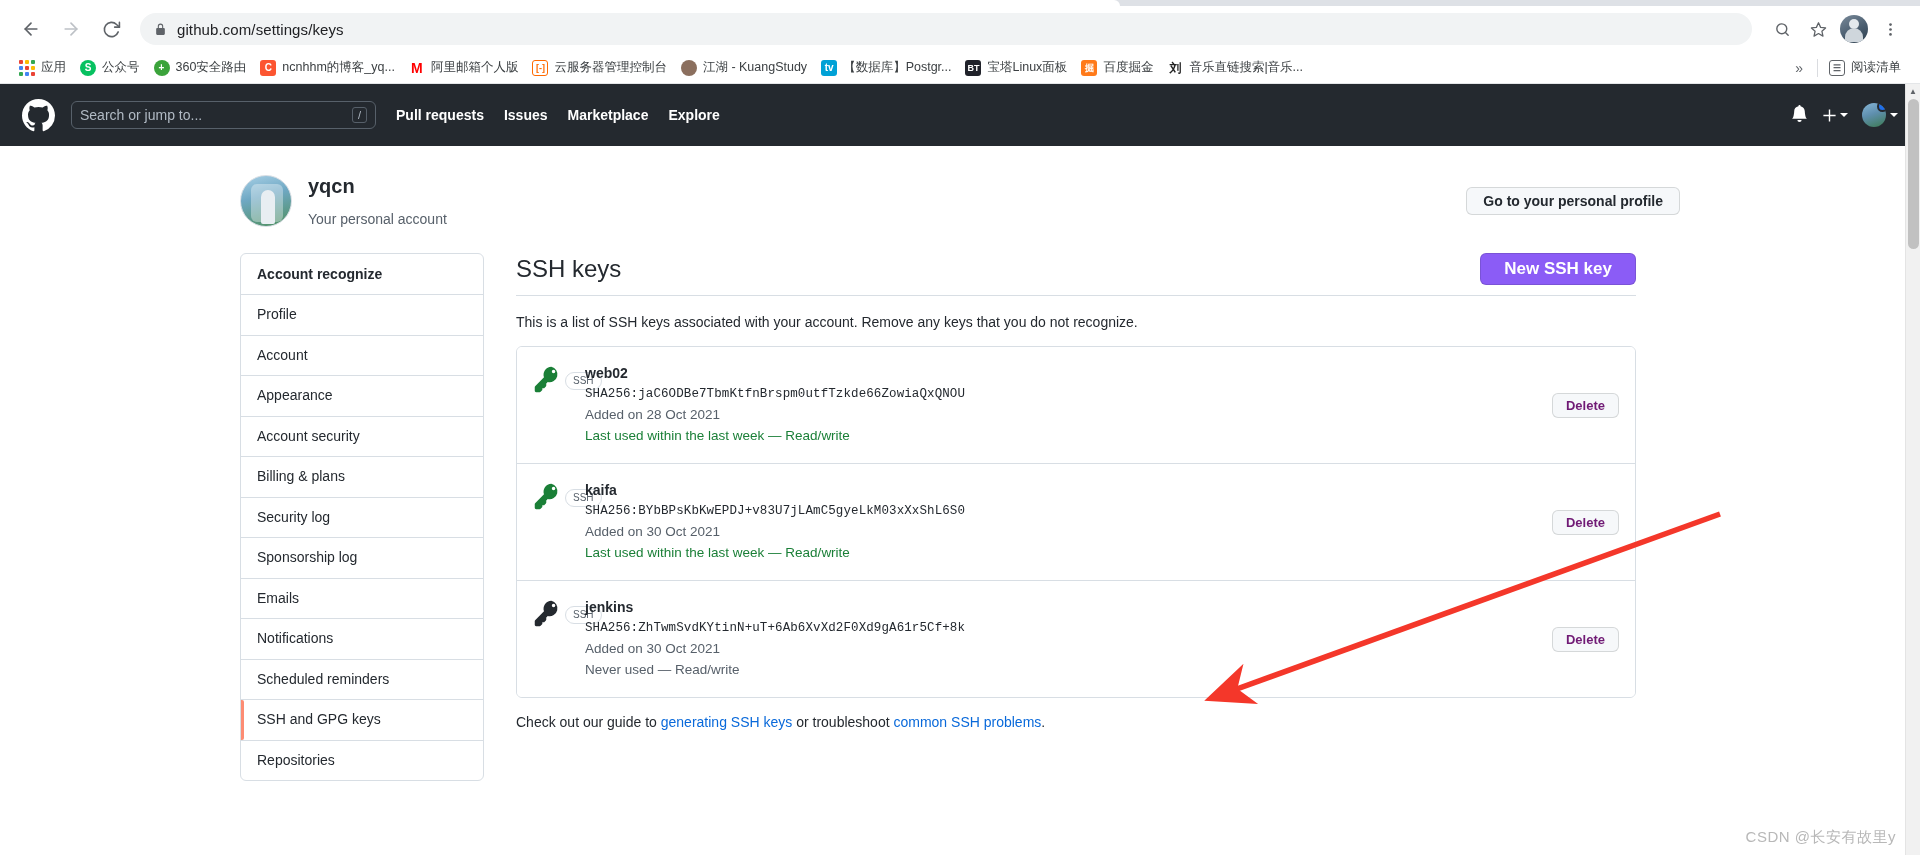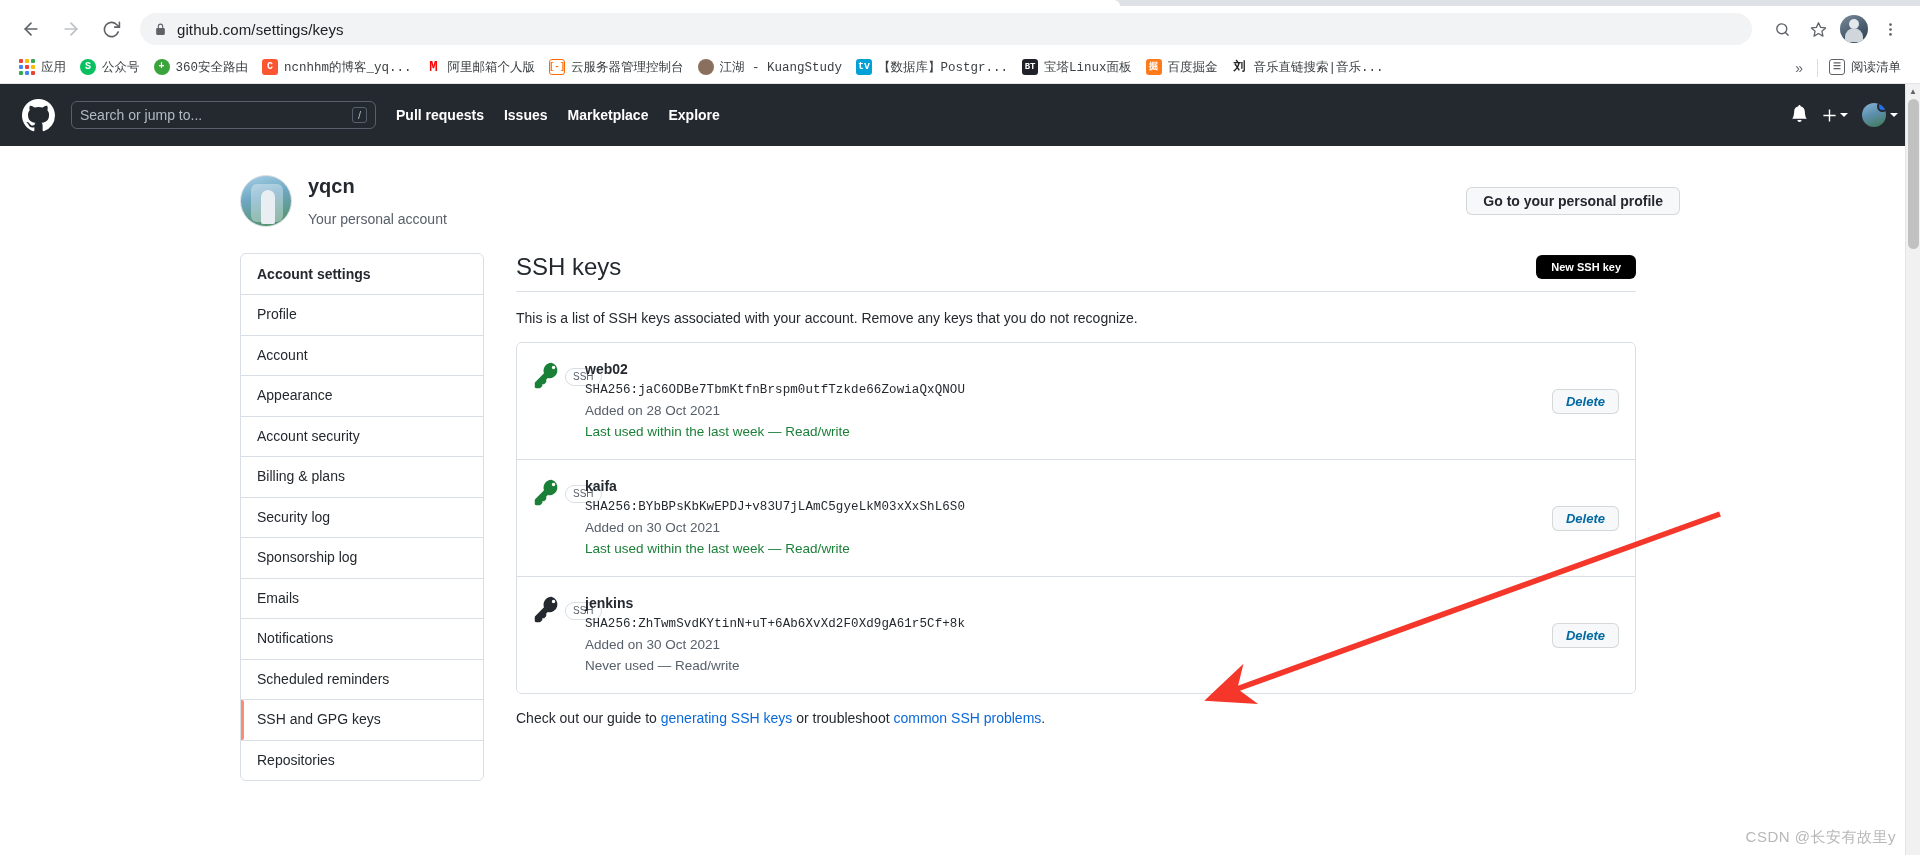--- a/index.html
+++ b/index.html
@@ -49,22 +49,22 @@
     content:"";position:absolute;left:9px;top:4px;width:10px;height:10px;border-radius:50%;background:#e3e8ec;
   }
 
   
   .bookmarks {
     height: 32px; display:flex; align-items:center; gap:0px;
     padding:0 12px; background:#fff; border-bottom:1px solid #e4e6e8;
     font-size:12.5px; color:#3c4043; white-space:nowrap; overflow:hidden;
   }
   .bm {
-    display:flex;align-items:flex-start;gap:6px;padding:3px 7px;border-radius:4px;
-    max-width:190px; overflow:hidden; flex:none;font-family:Liberation Mono, monospace;
+    display:flex;align-items:flex-end;gap:6px;padding:3px 7px;border-radius:4px;
+    max-width:190px; overflow:hidden; flex:none;
   }
   .bm .lbl{overflow:hidden;text-overflow:ellipsis;white-space:nowrap}
   .bm-ic{
     width:16px;height:16px;border-radius:3px;flex:none;
     display:flex;align-items:center;justify-content:center;
     font-size:10px;font-weight:bold;color:#fff;line-height:1;
   }
   .bm-apps{display:grid;grid-template-columns:repeat(3,4px);grid-template-rows:repeat(3,4px);gap:2px;width:16px;}
   .bm-apps i{width:4px;height:4px;border-radius:1px;display:block;}
   .bm-spacer{flex:1}
@@ -129,40 +129,40 @@
   .side-item:last-child{border-bottom:none}
   .side-item.active::before{
     content:"";position:absolute;left:0;top:0;bottom:0;width:3px;background:#fd8c73;border-radius:0 2px 2px 0;
   }
   .side-item.active{font-weight:400}
 
   .main{flex:1;min-width:0;padding-right:44px}
   .main-head{display:flex;align-items:center;padding-bottom:10px;border-bottom:1px solid #d8dee4}
   .main-title{font-size:24px;font-weight:400;color:#24292f}
   .btn-green{
-    margin-left:auto;background:#000000;border:1px solid rgba(27,31,36,.15);
-    border-radius:6px;color:#fff;font-size:11px;font-weight:600;padding:5px 14px;cursor:pointer;
+    margin-left:auto;background:#8b5cf6;border:1px solid rgba(27,31,36,.15);
+    border-radius:6px;color:#fff;font-size:17px;font-weight:600;padding:5px 23px;cursor:pointer;
   }
   .intro{font-size:14px;color:#24292f;margin:18px 0 16px 0}
 
   .keylist{border:1px solid #d8dee4;border-radius:6px;overflow:hidden}
   .keyrow{display:flex;align-items:flex-start;padding:16px;border-bottom:1px solid #d8dee4;background:#fff}
   .keyrow:last-child{border-bottom:none}
   .key-icon-col{width:52px;flex:none;display:flex;flex-direction:row;align-items:center;gap:4px;padding-top:2px}
   .key-badge{font-size:10px;color:#57606a;border:1px solid #d8dee4;border-radius:10px;padding:1px 7px;line-height:14px}
   .key-body{flex:1;min-width:0}
   .key-title{font-size:14px;font-weight:600;color:#24292f;line-height:1.5}
   .key-fp{font-family:"Liberation Mono",monospace;font-size:12.5px;color:#24292f;line-height:1.7;letter-spacing:.1px}
   .key-added{font-size:13.5px;color:#57606a;line-height:1.55}
   .key-used{font-size:13.5px;line-height:1.55}
   .key-used.green{color:#1a7f37}
   .key-used.grey{color:#57606a}
   .btn-delete{
     align-self:center;background:#f6f8fa;border:1px solid rgba(27,31,36,.15);border-radius:6px;
-    color:#0369a1;font-size:13px;font-weight:600;padding:4px 13px;cursor:pointer;flex:none;margin-left:14px;font-style:italic;
+    color:#701a75;font-size:13px;font-weight:600;padding:4px 13px;cursor:pointer;flex:none;margin-left:14px;
   }
   .footnote{font-size:14px;color:#24292f;margin-top:16px}
   .footnote a{color:#0969da;text-decoration:none}
 
   
   .vscroll{position:absolute;right:0;top:0;width:15px;height:771px;background:#f1f1f1;border-left:1px solid #e4e4e4}
   .vscroll .up,.vscroll .down{height:15px;display:flex;align-items:center;justify-content:center;color:#5f6368;font-size:8px}
   .vscroll .thumb{position:absolute;top:15px;left:2px;width:11px;height:150px;background:#c1c1c1;border-radius:6px}
 
   
@@ -357,21 +357,21 @@
         <div class="prof-text">
           <div class="prof-name">yqcn</div>
           <div class="prof-sub">Your personal account</div>
         </div>
         <button class="btn-ghost">Go to your personal profile</button>
       </div>
 
       <div class="layout">
 
         <nav class="sidebar">
-          <div class="side-head">Account settings</div>
+          <div class="side-head">Account recognize</div>
           <div class="side-item">Profile</div>
           <div class="side-item">Account</div>
           <div class="side-item">Appearance</div>
           <div class="side-item">Account security</div>
           <div class="side-item">Billing &amp; plans</div>
           <div class="side-item">Security log</div>
           <div class="side-item">Sponsorship log</div>
           <div class="side-item">Emails</div>
           <div class="side-item">Notifications</div>
           <div class="side-item">Scheduled reminders</div>

